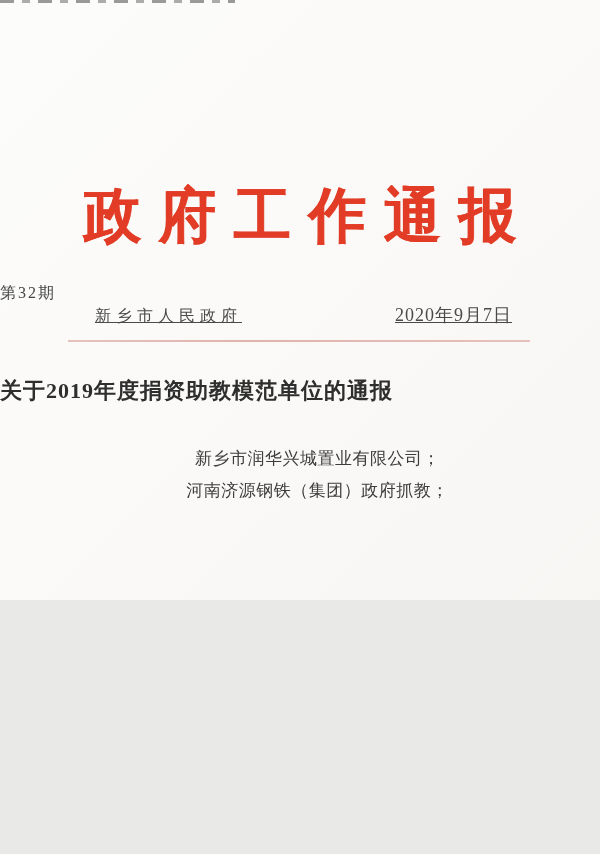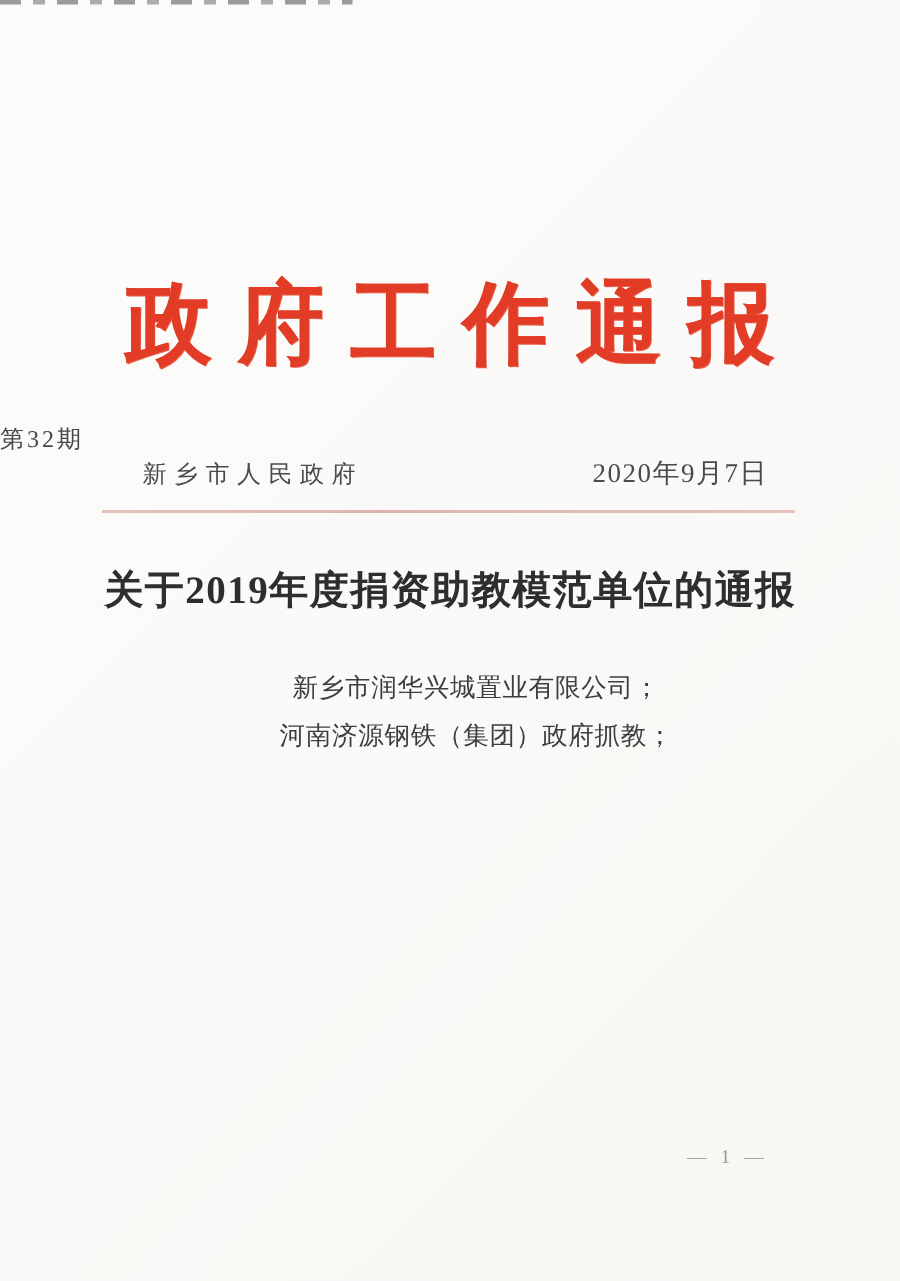--- a/index.html
+++ b/index.html
@@ -4,21 +4,21 @@
 <style>
   html, body {
     margin: 0;
     padding: 0;
     background: #e9e9e7;
     font-family: "Liberation Serif", "DejaVu Serif", serif;
   }
   .page {
     position: relative;
     width: 600px;
-    height: 854px;
+    height: 600px;
     margin: 0 auto;
     background: linear-gradient(135deg, #fcfcfb 0%, #faf9f7 55%, #f7f6f3 100%);
     overflow: hidden;
     color: #3a3a3a;
   }
   
   .scan-artifact {
     position: absolute;
     top: 0;
     left: 0;
@@ -56,39 +56,39 @@
   .header-row {
     position: absolute;
     top: 303px;
     left: 95px;
     right: 88px;
     display: flex;
     justify-content: space-between;
     align-items: baseline;
     font-size: 16px;
     color: #4a4a4a;
+    text-decoration: underline;
   }
   .issuer { letter-spacing: 5px; }
   .pub-date { letter-spacing: 1px; font-size: 18px; }
   .header-divider {
     position: absolute;
     top: 340px;
     left: 68px;
     width: 462px;
     height: 2px;
     background: linear-gradient(90deg, #e3b7b1 0%, #dba89f 40%, #e3b7b1 100%);
     opacity: 0.85;
   }
   .doc-title {
     position: absolute;
     top: 376px;
     left: 0;
     width: 100%;
-    text-align: center;
-    font-size: 26px;
+    font-size: 22px;
     font-weight: bold;
     letter-spacing: 1px;
     color: #2e2e2e;
     white-space: nowrap;
   }
   .body-block {
     position: absolute;
     top: 443px;
     left: 62px;
     width: 477px;

